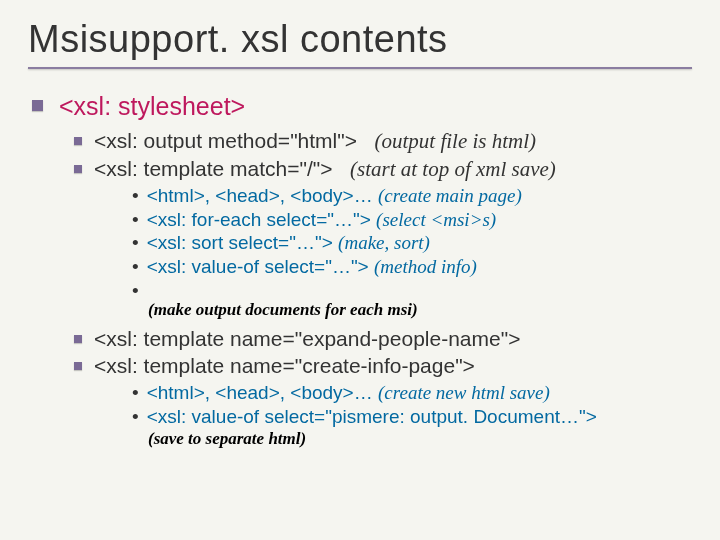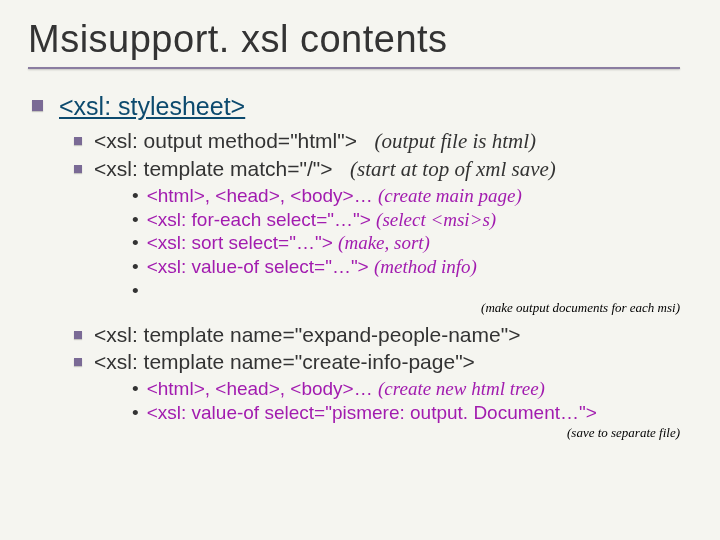--- a/index.html
+++ b/index.html
@@ -7,21 +7,21 @@
     padding: 0;
     width: 720px;
     height: 540px;
     background: #f5f5f0;
     font-family: Verdana, Geneva, sans-serif;
     overflow: hidden;
   }
   .slide {
     width: 720px;
     height: 408px;
-    padding: 18px 40px 0 28px;
+    padding: 18px 28px 0 28px;
     box-sizing: border-box;
     position: relative;
   }
   .title {
     font-size: 38px;
     font-weight: normal;
     color: #333;
     margin: 0 0 6px 0;
     letter-spacing: 0.5px;
   }
@@ -57,48 +57,48 @@
   .dot {
     flex: 0 0 auto;
     font-size: 19px;
     line-height: 1;
     color: #333;
     margin-right: 8px;
     margin-top: 2px;
   }
   .t1 {
     font-size: 25px;
-    color: #0c4a6e;
-    text-decoration: underline;
+    color: #be185d;
   }
   .t2 {
     font-size: 21px;
     color: #333;
   }
   .t3 {
     font-size: 19px;
-    color: #a21caf;
+    color: #0369a1;
   }
   .note {
     font-style: italic;
     font-family: "Times New Roman", Times, serif;
-    text-align: right;
   }
   .lvl2 {
     margin-left: 46px;
     margin-top: 6px;
   }
   .lvl2 .row { margin-bottom: 1px; }
   .lvl3 {
     margin-left: 104px;
     margin-top: 2px;
   }
   .lvl3 .row { margin-bottom: 0; }
   .lvl3-note {
-    font-size: 13px;
+    margin-left: 120px;
+    font-size: 17px;
+    font-weight: bold;
   }
   .block-gap { margin-top: 6px; text-align: right; }
 </style>
 </head>
 <body>
 
 <div class="slide">
   <h1 class="title">Msisupport. xsl contents</h1>
   <div class="rule"></div>
 
@@ -181,25 +181,25 @@
       </span>
     </div>
   </div>
 
   <div class="lvl3">
     <div class="row">
       <span class="dot">•</span>
       <span class="t3">
         <span>&lt;html&gt;, &lt;head&gt;, &lt;body&gt;…</span>
         <span> </span>
-        <span class="note">(create new html tree)</span>
+        <span class="note">(create new html save)</span>
       </span>
     </div>
     <div class="row">
       <span class="dot">•</span>
       <span class="t3">
         <span>&lt;xsl: value-of select="pismere: output. Document…"&gt;</span>
       </span>
     </div>
   </div>
-  <div class="lvl3-note note">(save to separate file)</div>
+  <div class="lvl3-note note">(save to separate html)</div>
 
 </div>
 
 </body></html>

